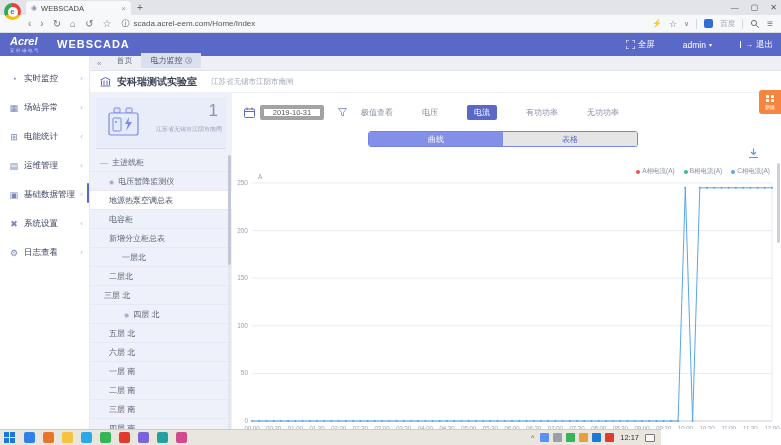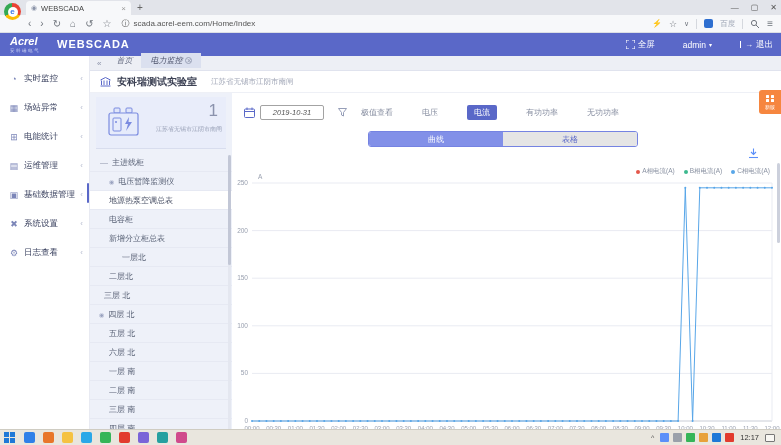--- a/index.html
+++ b/index.html
@@ -73,38 +73,38 @@
   .tree-item.selected { background:#fff; color:#474e63; }
   .tree-item .dev { color:#9aa3c0; font-size:6px; }
   .tree-item .minus { color:#8b92a8; font-size:8px; }
   .tree-scroll { position:absolute; right:1px; top:62px; width:3px; height:356px; background:#e4e7f0; }
   .tree-scroll .thumb { position:absolute; top:0; width:3px; height:110px; background:#c2c7d6; border-radius:2px; }
 
   
   .chartpanel { position:absolute; left:232px; top:93px; width:549px; height:336px; background:#fff; }
   .ctoolbar { position:absolute; left:0; top:7px; width:549px; height:24px; display:flex; align-items:center; }
   .cal-ic { margin-left:12px; }
-  .date-input { width:64px; height:15px; margin-left:5px; border:1px solid #a3a3a3; border-radius:2px; font-size:7.5px; color:#555;
-    text-align:center; font-family:"Liberation Sans", sans-serif; background:#fff;font-style:italic; }
+  .date-input { width:64px; height:15px; margin-left:5px; border:4px solid #a3a3a3; border-radius:2px; font-size:7.5px; color:#555;
+    text-align:center; font-family:"Liberation Sans", sans-serif; background:#fff; }
   .funnel { margin-left:14px; }
   .params { display:flex; align-items:center; gap:29px; margin-left:14px; }
   .param { font-size:8px; color:#868da0; cursor:pointer; }
   .param.selected { background:#5a68c8; color:#fff; padding:2px 7px; border-radius:2px; }
   .segwrap { position:absolute; left:136px; top:38px; width:270px; height:16px; border:1px solid #7583e2; border-radius:3px; display:flex; overflow:hidden; }
   .seg { flex:1; display:flex; align-items:center; justify-content:center; font-size:8px; color:#5a68c8; background:#e5e5e5; cursor:pointer; }
   .seg.selected { background:#8290e8; color:#fff; }
   .dl-ic { position:absolute; right:22px; top:52px; }
   .legend { position:absolute; right:11px; top:74px; display:flex; gap:9px; align-items:center; }
   .legend-item { display:flex; align-items:center; gap:2px; font-size:6.5px; color:#8a92a2; }
   .legend-item .dot { width:4px; height:4px; border-radius:50%; }
   .chart-svg { position:absolute; left:0; top:79px; }
   .page-scroll { position:absolute; right:1px; top:70px; width:3px; height:80px; background:#ccd0dc; border-radius:2px; }
 
   
-  .taskbar { position:absolute; left:0; top:429px; width:781px; height:16px; background:#e9e6de; border-top:1px solid #cfccc2;
+  .taskbar { position:absolute; left:0; top:429px; width:661px; height:16px; background:#e9e6de; border-top:1px solid #cfccc2;
     display:flex; align-items:center; }
   .start { width:11px; height:11px; margin-left:4px; display:grid; grid-template-columns:5px 5px; grid-template-rows:5px 5px; gap:1px; }
   .start i { background:#1e78d7; }
   .tb-apps { display:flex; gap:8px; margin-left:9px; }
   .tb-app { width:11px; height:11px; border-radius:2px; }
   .tray { margin-left:auto; display:flex; align-items:center; gap:6px; margin-right:6px; font-size:8px; color:#444; }
   .tray .tico { width:9px; height:9px; border-radius:1px; }
   .tray .caret { color:#555; font-size:7px; }
   .clock { font-size:7.5px; color:#333; }
   .notif { width:10px; height:8px; border:1px solid #777; border-radius:1px; background:#f8f7f3; }
@@ -215,21 +215,21 @@
       <div class="side-item">
         <span class="ic">⚙</span>
         <span>日志查看</span>
         <span class="chev">‹</span>
       </div>
     </div>
   <div class="side-thumb"></div>
 
   <div class="apptabs">
     <span class="back">«</span>
-    <span id="apptabs-host" style="display:flex;height:21px;font-style:italic;">
+    <span id="apptabs-host" style="display:flex;height:21px;">
         <span class="apptab">
           <span>首页</span>
         </span>
         <span class="apptab active">
           <span>电力监控</span>
           <span class="tx">×</span>
         </span>
       </span>
     <span class="close-ops">
       <span>关闭操作</span> ▾
@@ -287,21 +287,21 @@
         </div>
         <div class="tree-item" style="padding-left: 32px;">
           <span>一层北</span>
         </div>
         <div class="tree-item" style="padding-left: 19px;">
           <span>二层北</span>
         </div>
         <div class="tree-item" style="padding-left: 14px;">
           <span>三层 北</span>
         </div>
-        <div class="tree-item" style="padding-left: 9px;">
+        <div class="tree-item" style="padding-left: 34px;">
           <span class="dev">◉</span>
           <span>四层 北</span>
         </div>
         <div class="tree-item" style="padding-left: 19px;">
           <span>五层 北</span>
         </div>
         <div class="tree-item" style="padding-left: 19px;">
           <span>六层 北</span>
         </div>
         <div class="tree-item" style="padding-left: 19px;">

